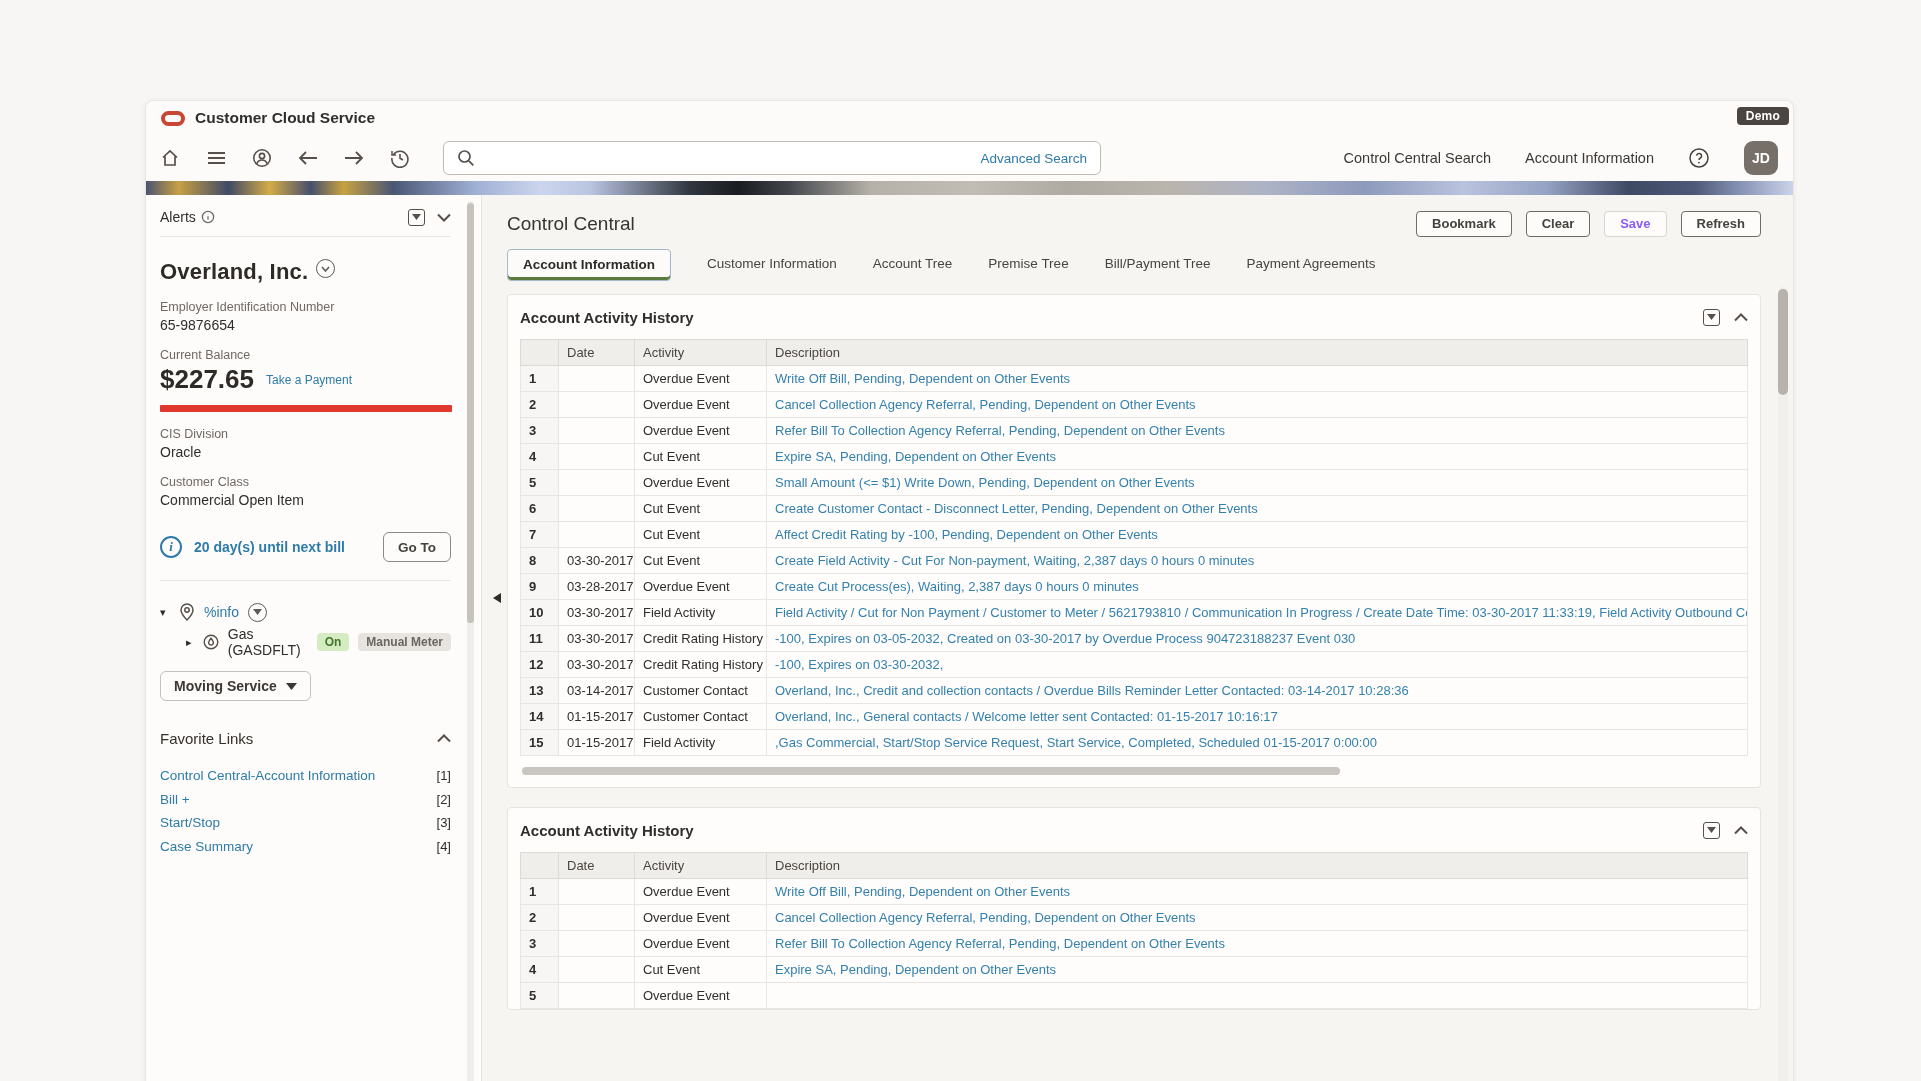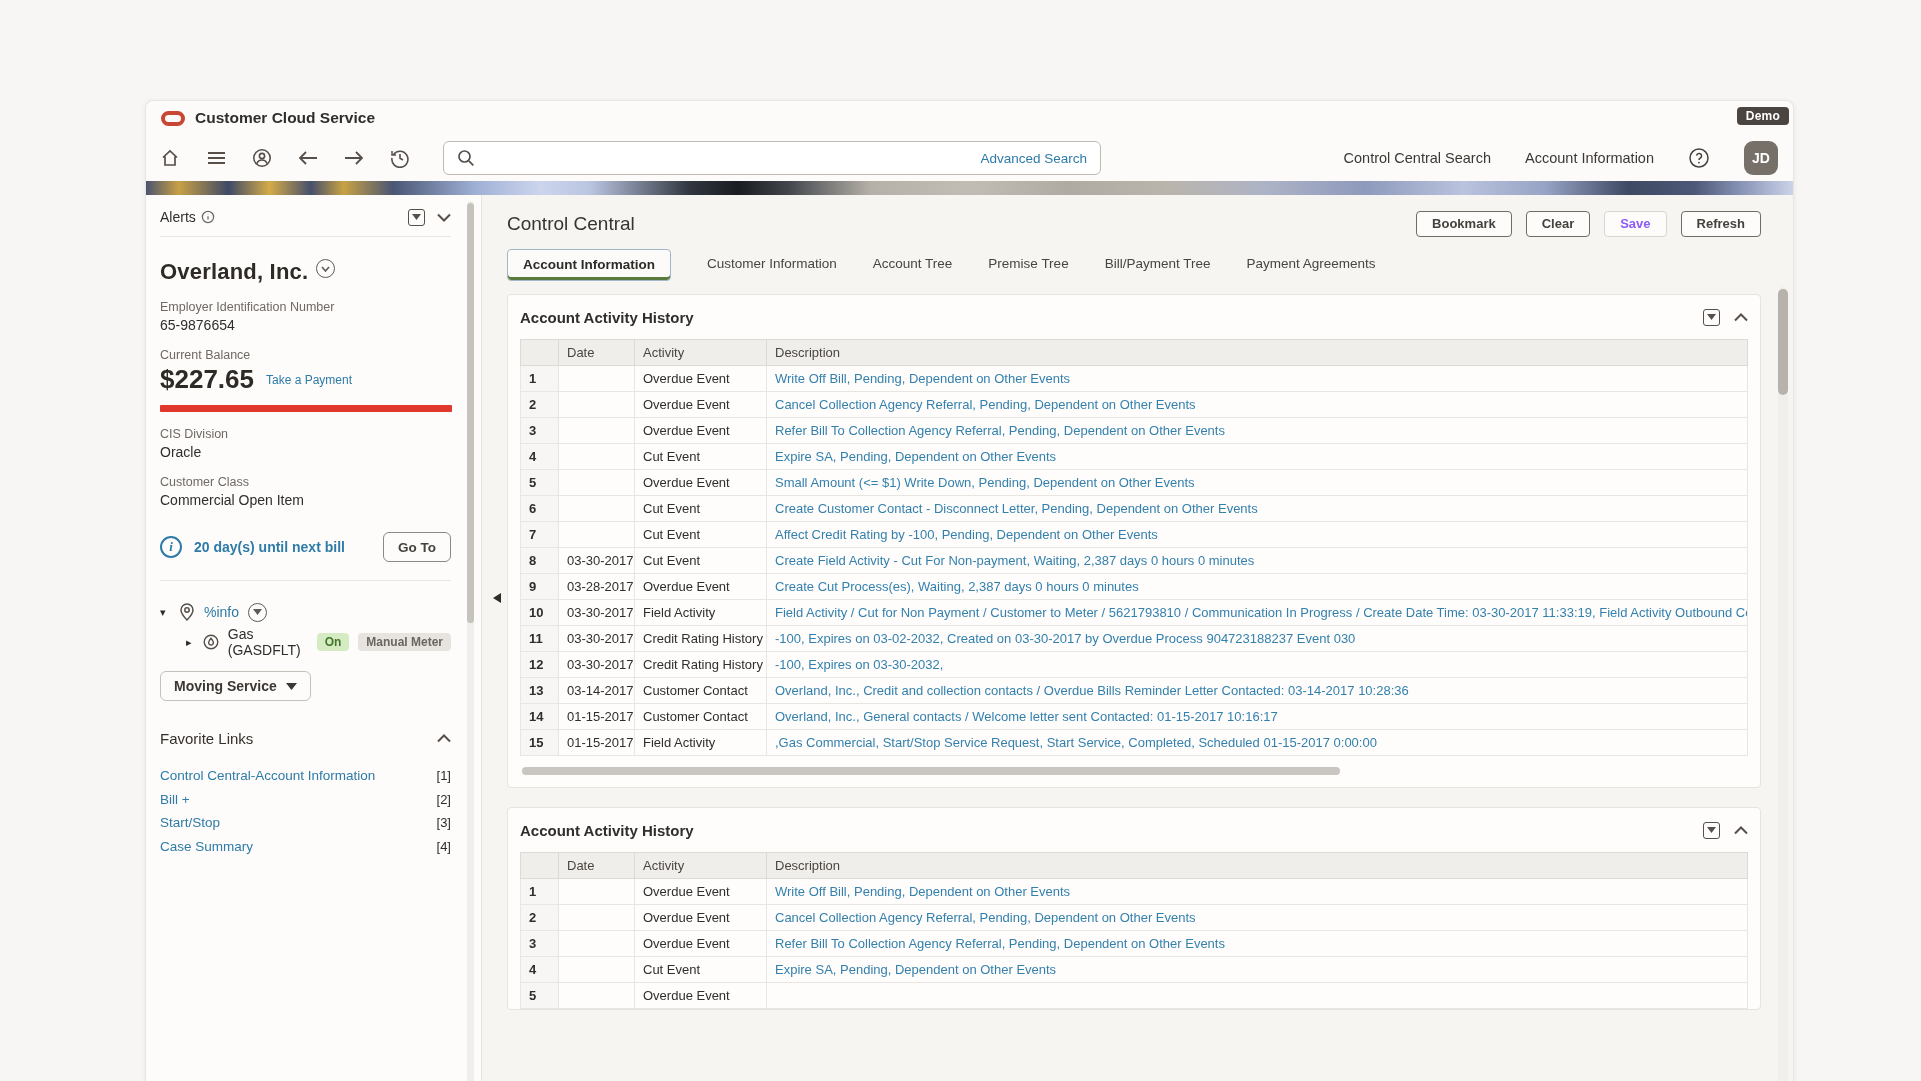--- a/index.html
+++ b/index.html
@@ -441,21 +441,21 @@
                 <tr>
                   <td class="c0">10</td>
                   <td class="c1">03-30-2017</td>
                   <td class="c2">Field Activity</td>
                   <td class="c3"><a href="#" class="desc-link">Field Activity / Cut for Non Payment / Customer to Meter / 5621793810 / Communication In Progress / Create Date Time: 03-30-2017 11:33:19, Field Activity Outbound Communication /</a></td>
                 </tr>
                 <tr>
                   <td class="c0">11</td>
                   <td class="c1">03-30-2017</td>
                   <td class="c2">Credit Rating History</td>
-                  <td class="c3"><a href="#" class="desc-link">-100, Expires on 03-02-2032, Created on 03-30-2017 by Overdue Process 904723188237 Event 030</a></td>
+                  <td class="c3"><a href="#" class="desc-link">-100, Expires on 03-05-2032, Created on 03-30-2017 by Overdue Process 904723188237 Event 030</a></td>
                 </tr>
                 <tr>
                   <td class="c0">12</td>
                   <td class="c1">03-30-2017</td>
                   <td class="c2">Credit Rating History</td>
                   <td class="c3"><a href="#" class="desc-link">-100, Expires on 03-30-2032,</a></td>
                 </tr>
                 <tr>
                   <td class="c0">13</td>
                   <td class="c1">03-14-2017</td>

